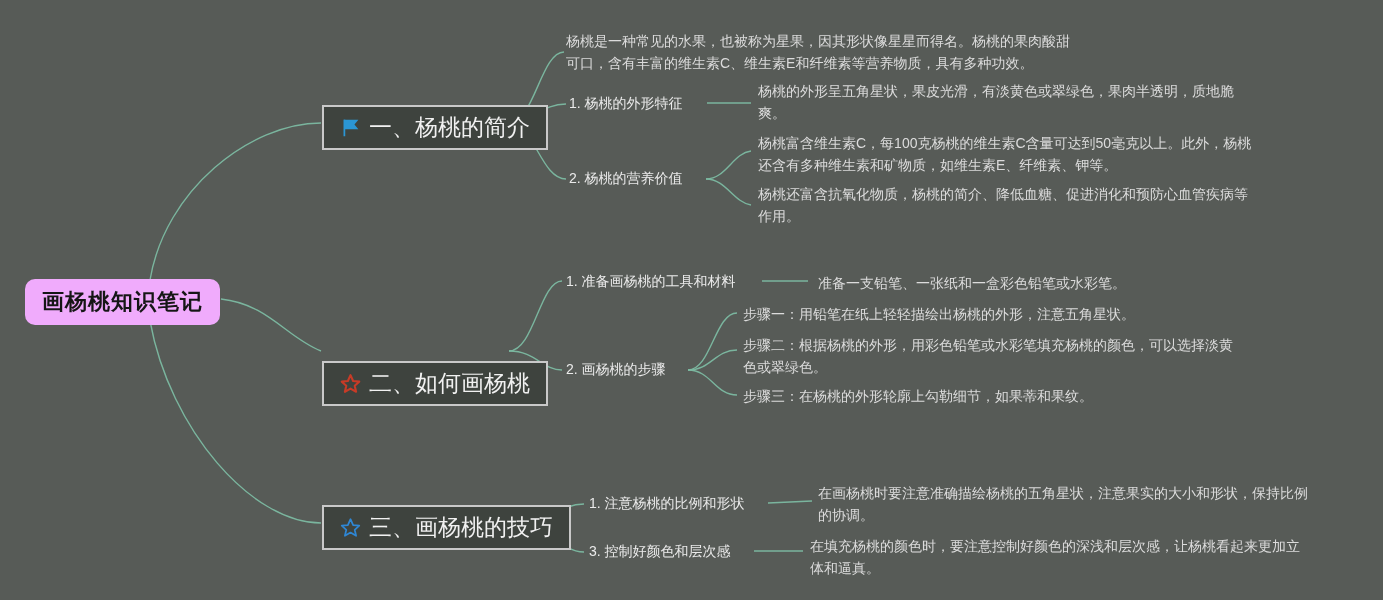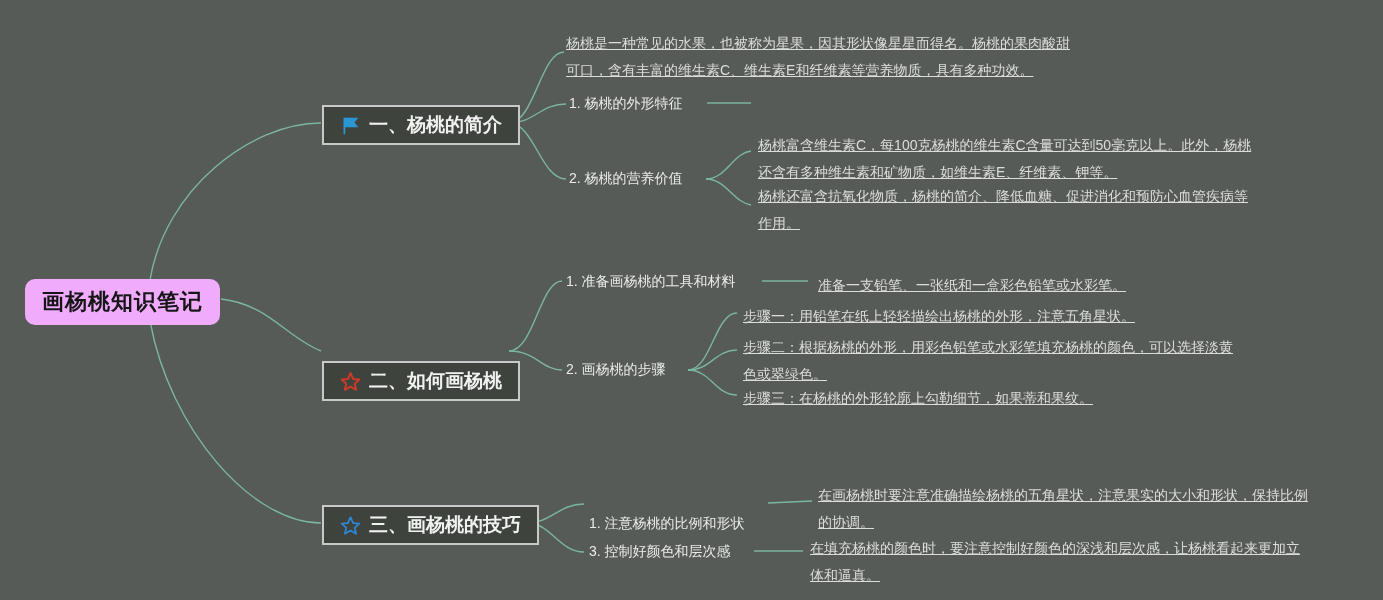--- a/index.html
+++ b/index.html
@@ -11,25 +11,25 @@
   .connectors{position:absolute;left:0;top:0;width:1383px;height:600px;}
   .connectors path{stroke:#7cbaa2;stroke-width:1.4;fill:none;opacity:.95;}
   .node{position:absolute;box-sizing:border-box;}
   .root{
     background:#f0abfc;color:#161616;font-weight:bold;font-size:22px;
     padding:8px 17px;border-radius:10px;letter-spacing:1px;cursor:default;
   }
   .branch{
     display:inline-flex;align-items:center;gap:8px;
     border:2px solid #c9c9c9;background:#3e433e;color:#f1f1f1;
-    font-size:19px;padding:5px 16px;cursor:default;white-space:nowrap;font-weight:bold;
+    font-size:23px;padding:5px 16px;cursor:default;white-space:nowrap;
   }
   .branch .icon{display:inline-flex;width:21px;height:21px;flex:0 0 auto;}
   .sublabel{font-size:14px;white-space:nowrap;color:#eaeaea;}
-  .detail{font-size:14px;line-height:27px;color:#dcdcdc;text-decoration:underline;}
+  .detail{font-size:14px;line-height:22px;color:#dcdcdc;}
   .nowrap{white-space:nowrap;}
 </style>
 </head>
 <body>
 
 <div id="canvas">
 
   <svg class="connectors" viewBox="0 0 1383 600">
 
     <path d="M 150,280 C 165,190 250,123 321,123"></path>
@@ -64,20 +64,21 @@
         <path d="M5,3 L21,3 L16.5,8.5 L21,14 L5,14 Z" fill="#2b96d4"></path>
         <rect x="4" y="3" width="2" height="19" fill="#2b96d4"></rect>
       </svg>
     </span>
     <span>一、杨桃的简介</span>
   </div>
 
   <div class="node detail" style="left:566px;top:30px;width:515px;">杨桃是一种常见的水果，也被称为星果，因其形状像星星而得名。杨桃的果肉酸甜可口，含有丰富的维生素C、维生素E和纤维素等营养物质，具有多种功效。</div>
 
   <div class="node sublabel" style="left:569px;top:95px;">1. 杨桃的外形特征</div>
+  <div class="node detail" style="left:758px;top:80px;width:480px;">杨桃的外形呈五角星状，果皮光滑，有淡黄色或翠绿色，果肉半透明，质地脆爽。</div>
 
   <div class="node sublabel" style="left:569px;top:170px;">2. 杨桃的营养价值</div>
   <div class="node detail" style="left:758px;top:132px;width:495px;">杨桃富含维生素C，每100克杨桃的维生素C含量可达到50毫克以上。此外，杨桃还含有多种维生素和矿物质，如维生素E、纤维素、钾等。</div>
   <div class="node detail" style="left:758px;top:183px;width:495px;">杨桃还富含抗氧化物质，杨桃的简介、降低血糖、促进消化和预防心血管疾病等作用。</div>
 
   <div class="node branch" style="left:322px;top:333px;margin-top:28px;">
     <span class="icon">
       <svg viewBox="0 0 24 24" width="21" height="21">
         <polygon points="12,2.5 15,9.2 22,9.9 16.8,14.6 18.4,21.5 12,17.8 5.6,21.5 7.2,14.6 2,9.9 9,9.2" fill="none" stroke="#c73b27" stroke-width="2.4" stroke-linejoin="round"></polygon>
       </svg>
@@ -95,19 +96,19 @@
     <span class="icon">
       <svg viewBox="0 0 24 24" width="21" height="21">
         <polygon points="12,2.5 15,9.2 22,9.9 16.8,14.6 18.4,21.5 12,17.8 5.6,21.5 7.2,14.6 2,9.9 9,9.2" fill="none" stroke="#2f87d4" stroke-width="2" stroke-linejoin="round"></polygon>
       </svg>
     </span>
     <span>三、画杨桃的技巧</span>
   </div>
 
   <div class="node detail nowrap" style="left:743px;top:385px;">步骤三：在杨桃的外形轮廓上勾勒细节，如果蒂和果纹。</div>
 
-  <div class="node sublabel" style="left:589px;top:495px;margin-top:20px;">1. 注意杨桃的比例和形状</div>
+  <div class="node sublabel" style="left:589px;top:495px;">1. 注意杨桃的比例和形状</div>
   <div class="node detail" style="left:818px;top:482px;width:495px;">在画杨桃时要注意准确描绘杨桃的五角星状，注意果实的大小和形状，保持比例的协调。</div>
 
   <div class="node sublabel" style="left:589px;top:543px;">3. 控制好颜色和层次感</div>
   <div class="node detail" style="left:810px;top:535px;width:495px;">在填充杨桃的颜色时，要注意控制好颜色的深浅和层次感，让杨桃看起来更加立体和逼真。</div>
 
 </div>
 
 </body></html>

